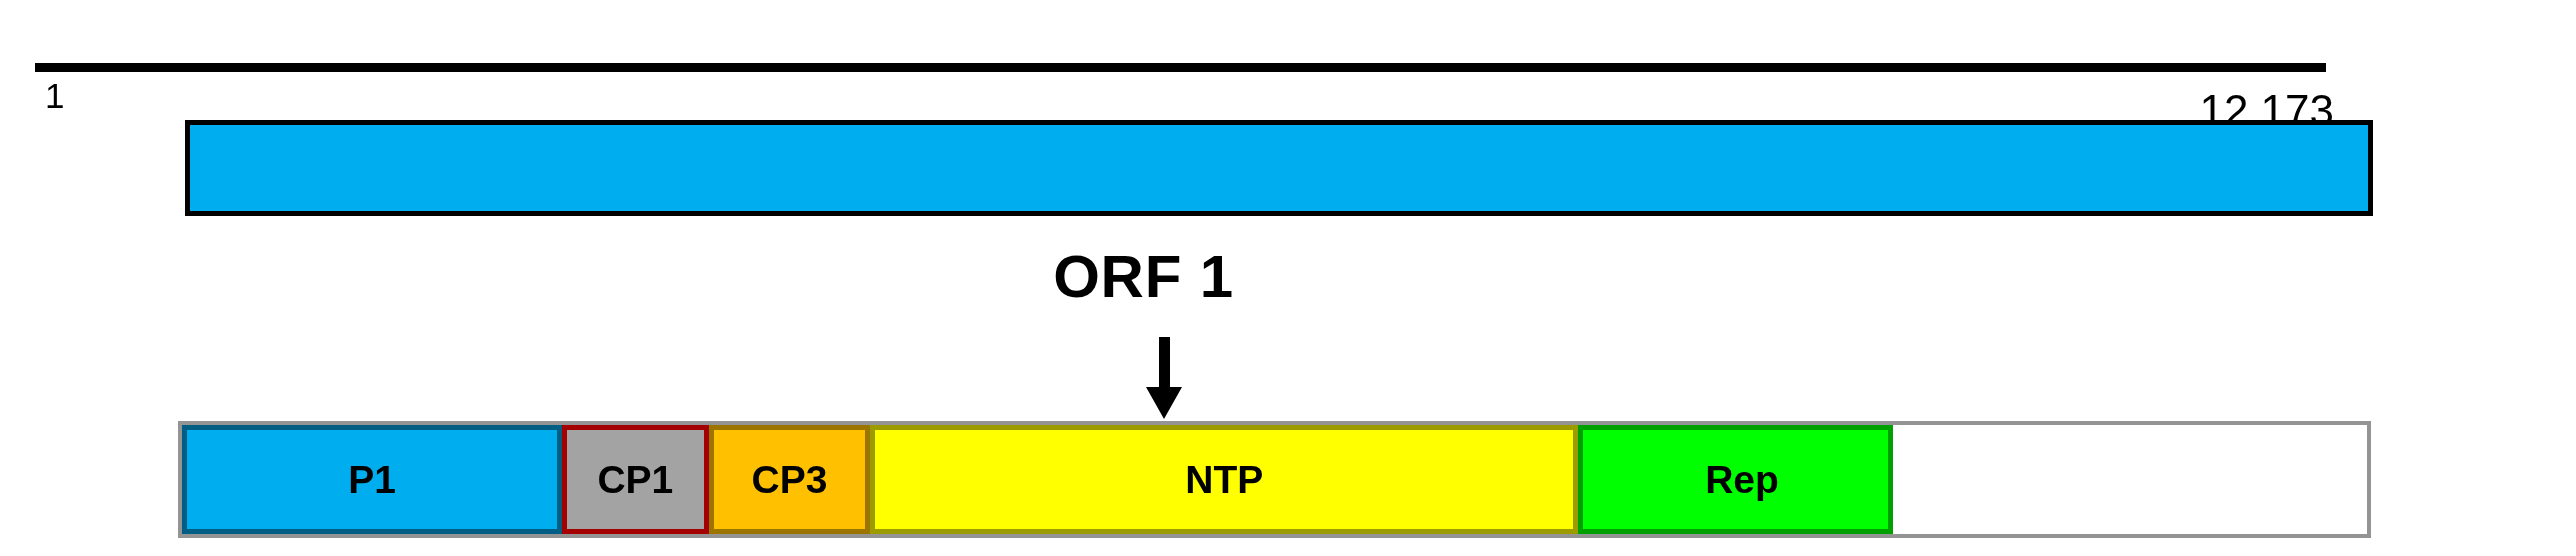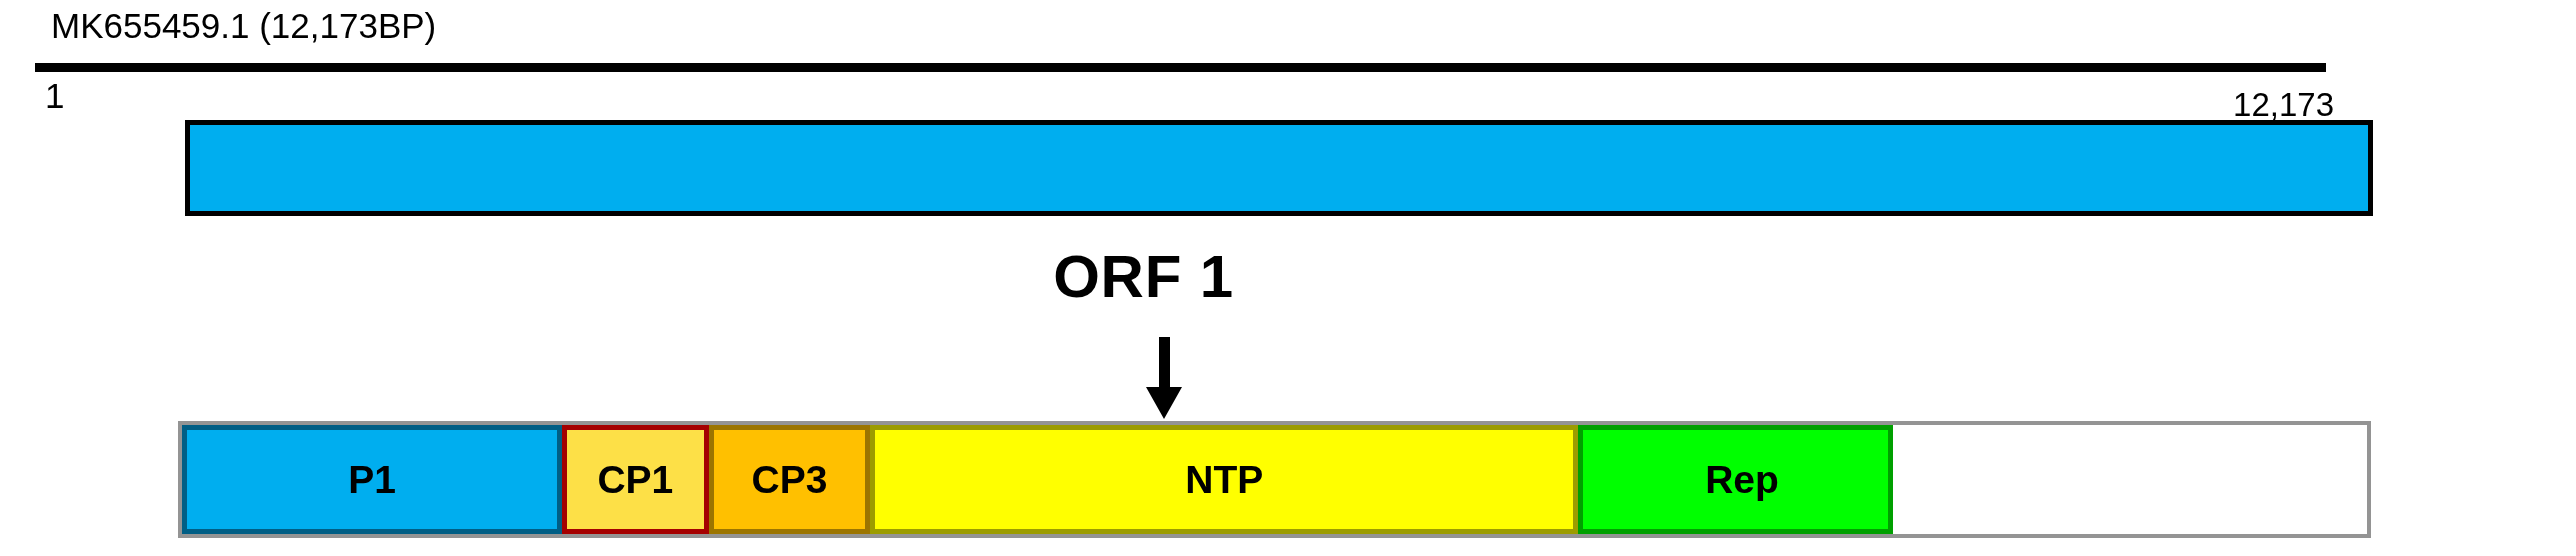--- a/index.html
+++ b/index.html
@@ -33,21 +33,21 @@
   .tick-start {
     position: absolute;
     left: 45px;
     top: 76px;
     font-size: 35px;
   }
   .tick-end {
     position: absolute;
     right: 242px;
     top: 86px;
-    font-size: 33px;
+    font-size: 44px;
   }
 
   
   .genome-bar {
     position: absolute;
     left: 185px;
     top: 120px;
     width: 2188px;
     height: 96px;
     box-sizing: border-box;
@@ -106,40 +106,39 @@
     font-size: 39px;
     white-space: nowrap;
     overflow: hidden;
   }
 </style>
 </head>
 <body>
 
 <div class="canvas">
 
-  <div class="seq-label">MK655459.1 (12,173BP)</div>
 
   <div class="scale-line"></div>
 
   <div class="tick-start">1</div>
 
   <div class="tick-end">12,173</div>
 
   <div class="genome-bar" style="background: rgb(0, 174, 239);"></div>
 
   <div class="orf-label">ORF 1</div>
 
   <div class="arrow-shaft"></div>
   <div class="arrow-head"></div>
 
   <div class="orf-map">
       <div class="segment" style="width: 17.4%; background: rgb(0, 174, 239); border-color: rgb(0, 94, 133);">
         <span>P1</span>
       </div>
-      <div class="segment" style="width: 6.7%; background: #fde047; border-color: rgb(165, 0, 0);">
+      <div class="segment" style="width: 6.7%; background: #a3a3a3; border-color: rgb(165, 0, 0);">
         <span>CP1</span>
       </div>
       <div class="segment" style="width: 7.4%; background: rgb(255, 192, 0); border-color: rgb(156, 117, 0); align-items: center;">
         <span>CP3</span>
       </div>
       <div class="segment" style="width: 32.4%; background: rgb(255, 255, 0); border-color: rgb(156, 156, 0);">
         <span>NTP</span>
       </div>
       <div class="segment" style="width: 14.4%; background: rgb(0, 255, 0); border-color: rgb(0, 160, 0); padding-left: 13px;">
         <span>Rep</span>

